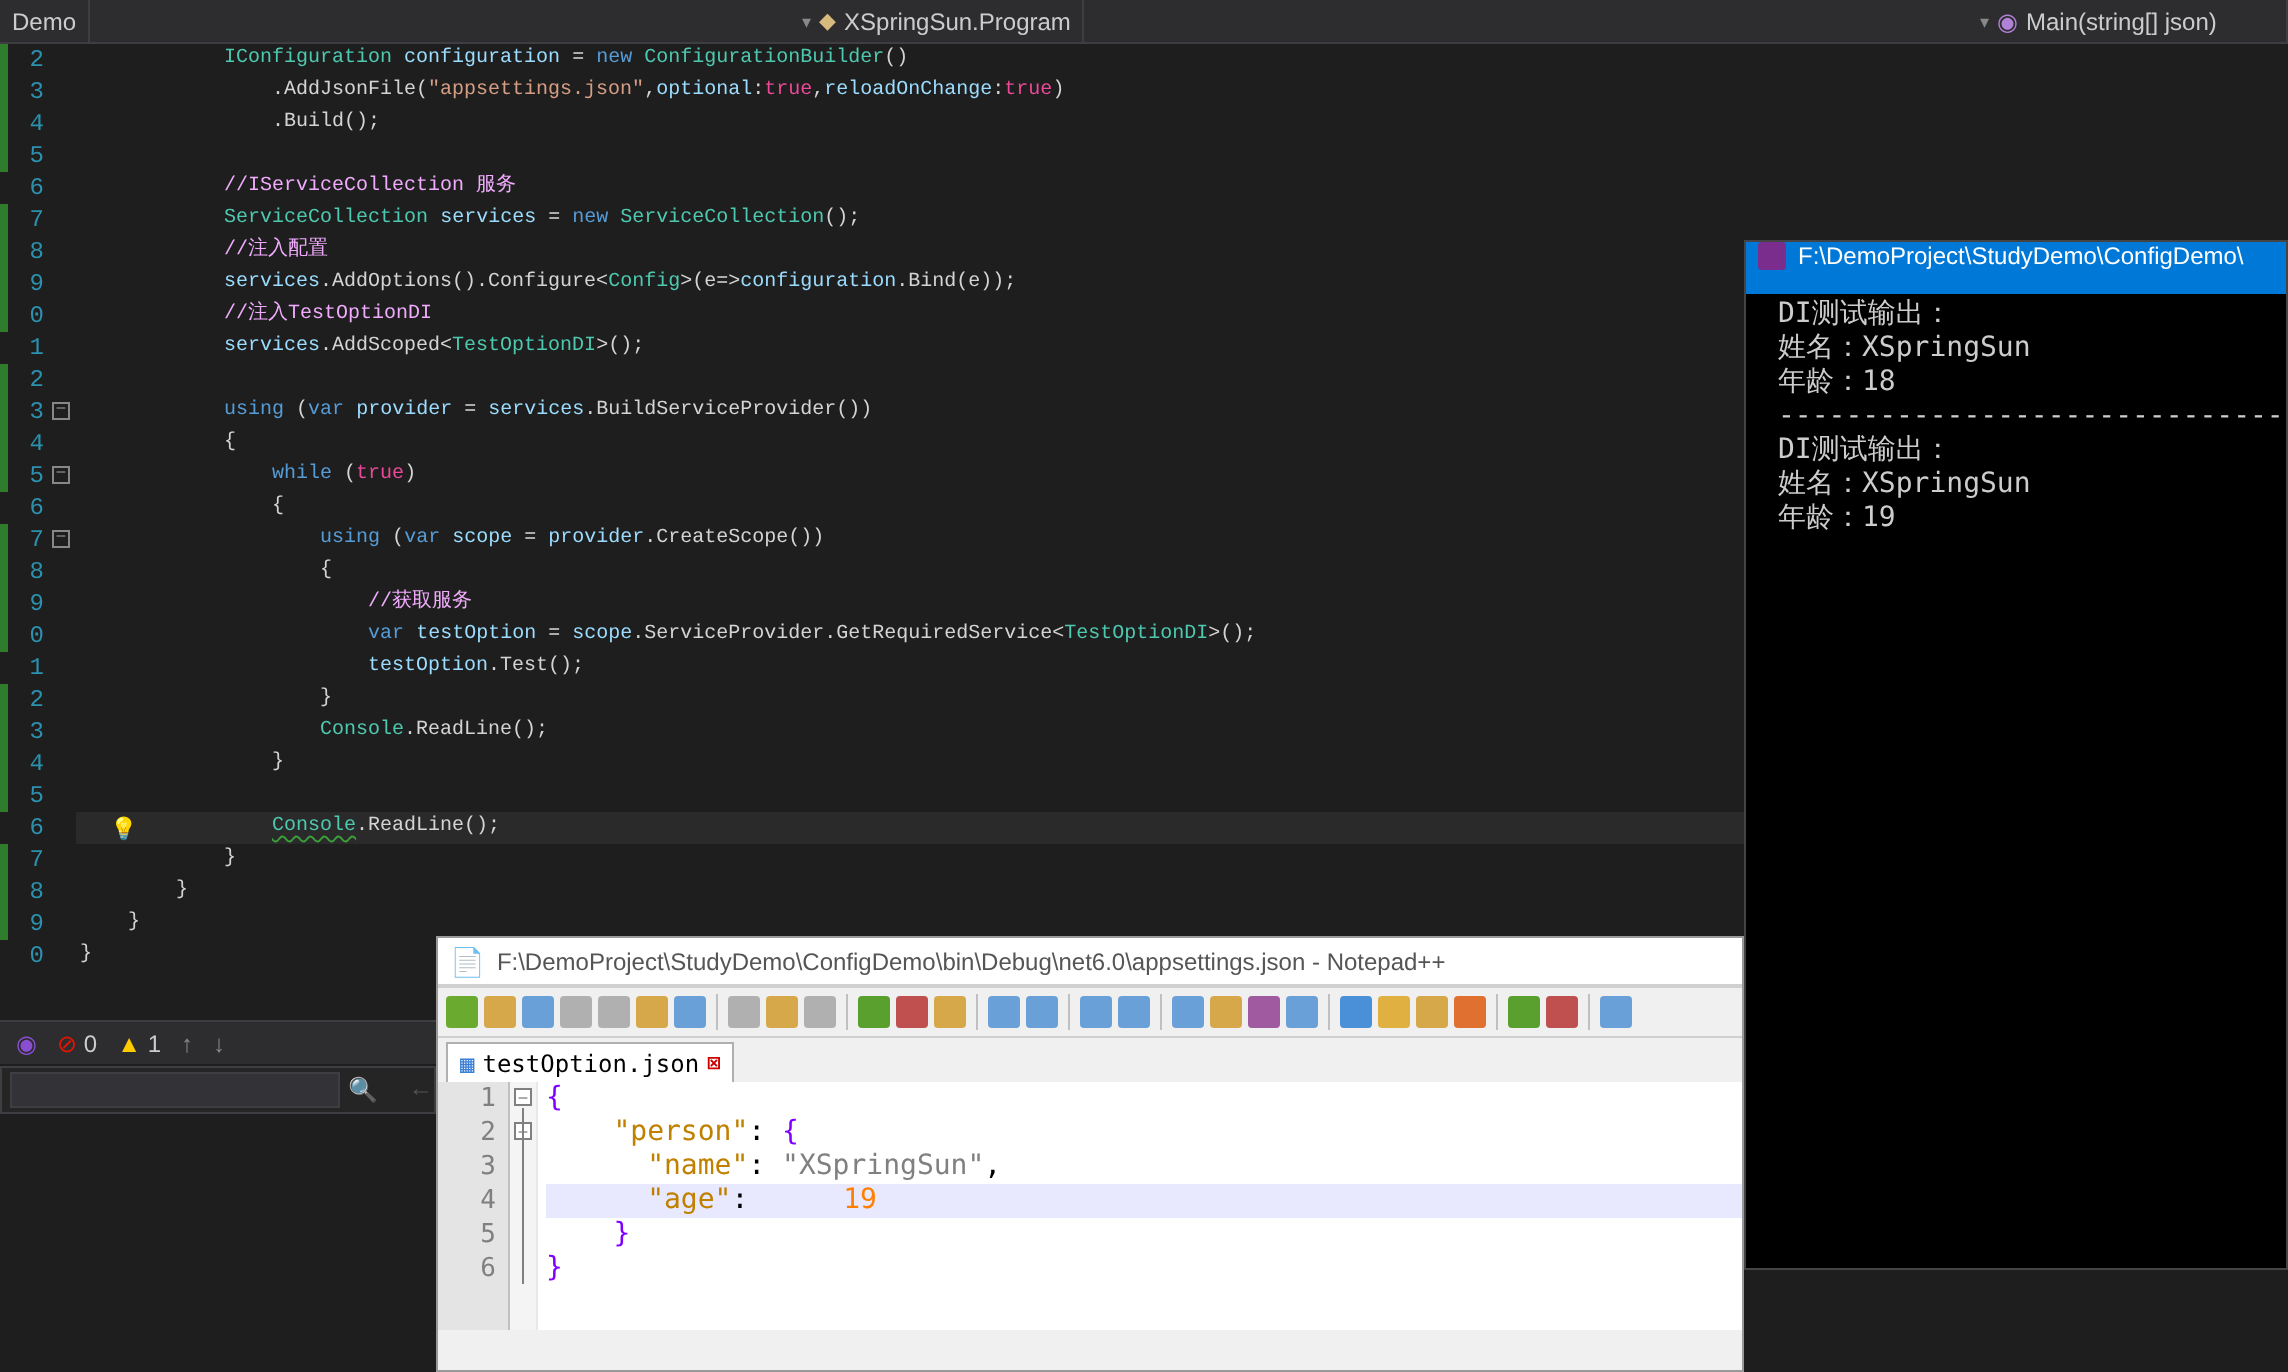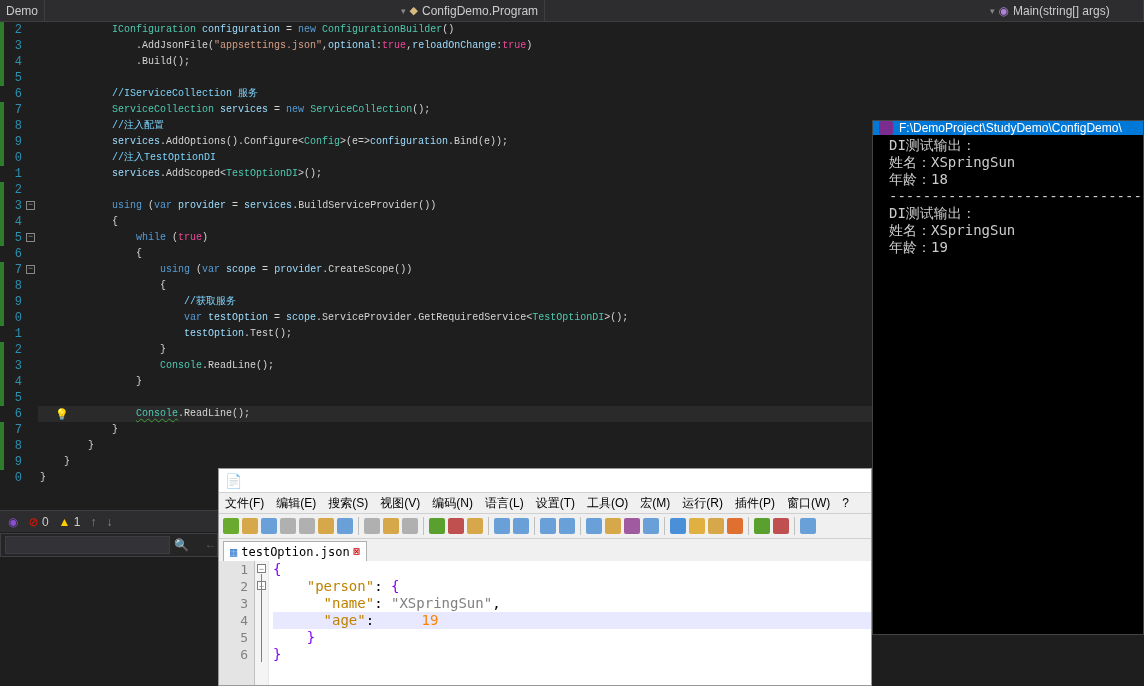--- a/index.html
+++ b/index.html
@@ -81,21 +81,21 @@
     position:absolute;
     left:55px; top: calc(16px*24 + 2px);
     width:12px; height:12px;
     color:#ffcc00;
     font-size:11px;
   }
   
   .k { color:#569cd6; }
   .t { color:#4ec9b0; }
   .s { color:#d69d85; }
-  .c { color:#7dd3fc; }
+  .c { color:#f0abfc; }
   .n { color:#9cdcfe; }
   .p { color:#d4d4d4; }
   .b { color:#ec4899; }
   .wavy { text-decoration: underline wavy #3ba03b; text-underline-offset:2px;}
 
   .status-bar {
     position:absolute;
     top:510px; left:0;
     height:22px; width:872px;
     background:#2d2d30;
@@ -129,21 +129,21 @@
     position:absolute;
     top:120px; right:0;
     width:272px; height:515px;
     background:#000;
     border:1px solid #444;
     color:#ccc;
     font-family:"NSimSun","SimSun",monospace;
     font-size:14px;
   }
   .console-title {
-    height:14px;
+    height:26px;
     background:#0078d7;
     color:#fff;
     display:flex; align-items:flex-start;
     padding:0 6px;
     font-family:"Segoe UI",sans-serif;
     font-size:12px;
     gap:6px;
   }
   .con-icon {
     width:14px; height:14px;
@@ -263,26 +263,26 @@
 </head>
 <body>
 
 <div class="top-bar">
   <div class="top-crumb">
     <span>Demo</span>
   </div>
   <div class="top-crumb cls" style="margin-left:350px">
     <span class="chev">▾</span>
     <span class="cls-icon">◆</span>
-    <span>ConfigDemo.Program</span>
+    <span>XSpringSun.Program</span>
   </div>
   <div class="top-crumb method" style="margin-left:auto; min-width:160px">
     <span class="chev">▾</span>
     <span class="method-icon">◉</span>
-    <span>Main(string[] args)</span>
+    <span>Main(string[] json)</span>
   </div>
 </div>
 
 <div class="editor">
   <div class="gutter-strip" id="gstrip">
       <div class="g-row" style="background: rgb(45, 125, 45);"></div>
       <div class="g-row" style="background: rgb(45, 125, 45);"></div>
       <div class="g-row" style="background: rgb(45, 125, 45);"></div>
       <div class="g-row" style="background: rgb(45, 125, 45);"></div>
       <div class="g-row" style="background: rgb(30, 30, 30);"></div>
@@ -378,36 +378,22 @@
 年龄：18
 --------------------------------
 DI测试输出：
 姓名：XSpringSun
 年龄：19</div>
 </div>
 
 <div class="npp-win">
   <div class="npp-title">
     <span class="npp-doc-icon">📄</span>
-  </div>
-  <div class="npp-menu" id="nppmenu">
-      <span>文件(F)</span>
-      <span>编辑(E)</span>
-      <span>搜索(S)</span>
-      <span>视图(V)</span>
-      <span>编码(N)</span>
-      <span>语言(L)</span>
-      <span>设置(T)</span>
-      <span>工具(O)</span>
-      <span>宏(M)</span>
-      <span>运行(R)</span>
-      <span>插件(P)</span>
-      <span>窗口(W)</span>
-      <span>?</span>
-    </div>
+    <span>F:\DemoProject\StudyDemo\ConfigDemo\bin\Debug\net6.0\appsettings.json - Notepad++</span>
+  </div>
   <div class="npp-toolbar" id="npptb">
       <span class="tb" style="background: rgb(106, 171, 47);"></span>
       <span class="tb" style="background: rgb(215, 168, 74);"></span>
       <span class="tb" style="background: rgb(106, 160, 216);"></span>
       <span class="tb" style="background: rgb(176, 176, 176);"></span>
       <span class="tb" style="background: rgb(176, 176, 176);"></span>
       <span class="tb" style="background: rgb(215, 168, 74);"></span>
       <span class="tb" style="background: rgb(106, 160, 216);"></span>
       <div class="tb-sep"></div>
       <span class="tb" style="background: rgb(176, 176, 176);"></span>

